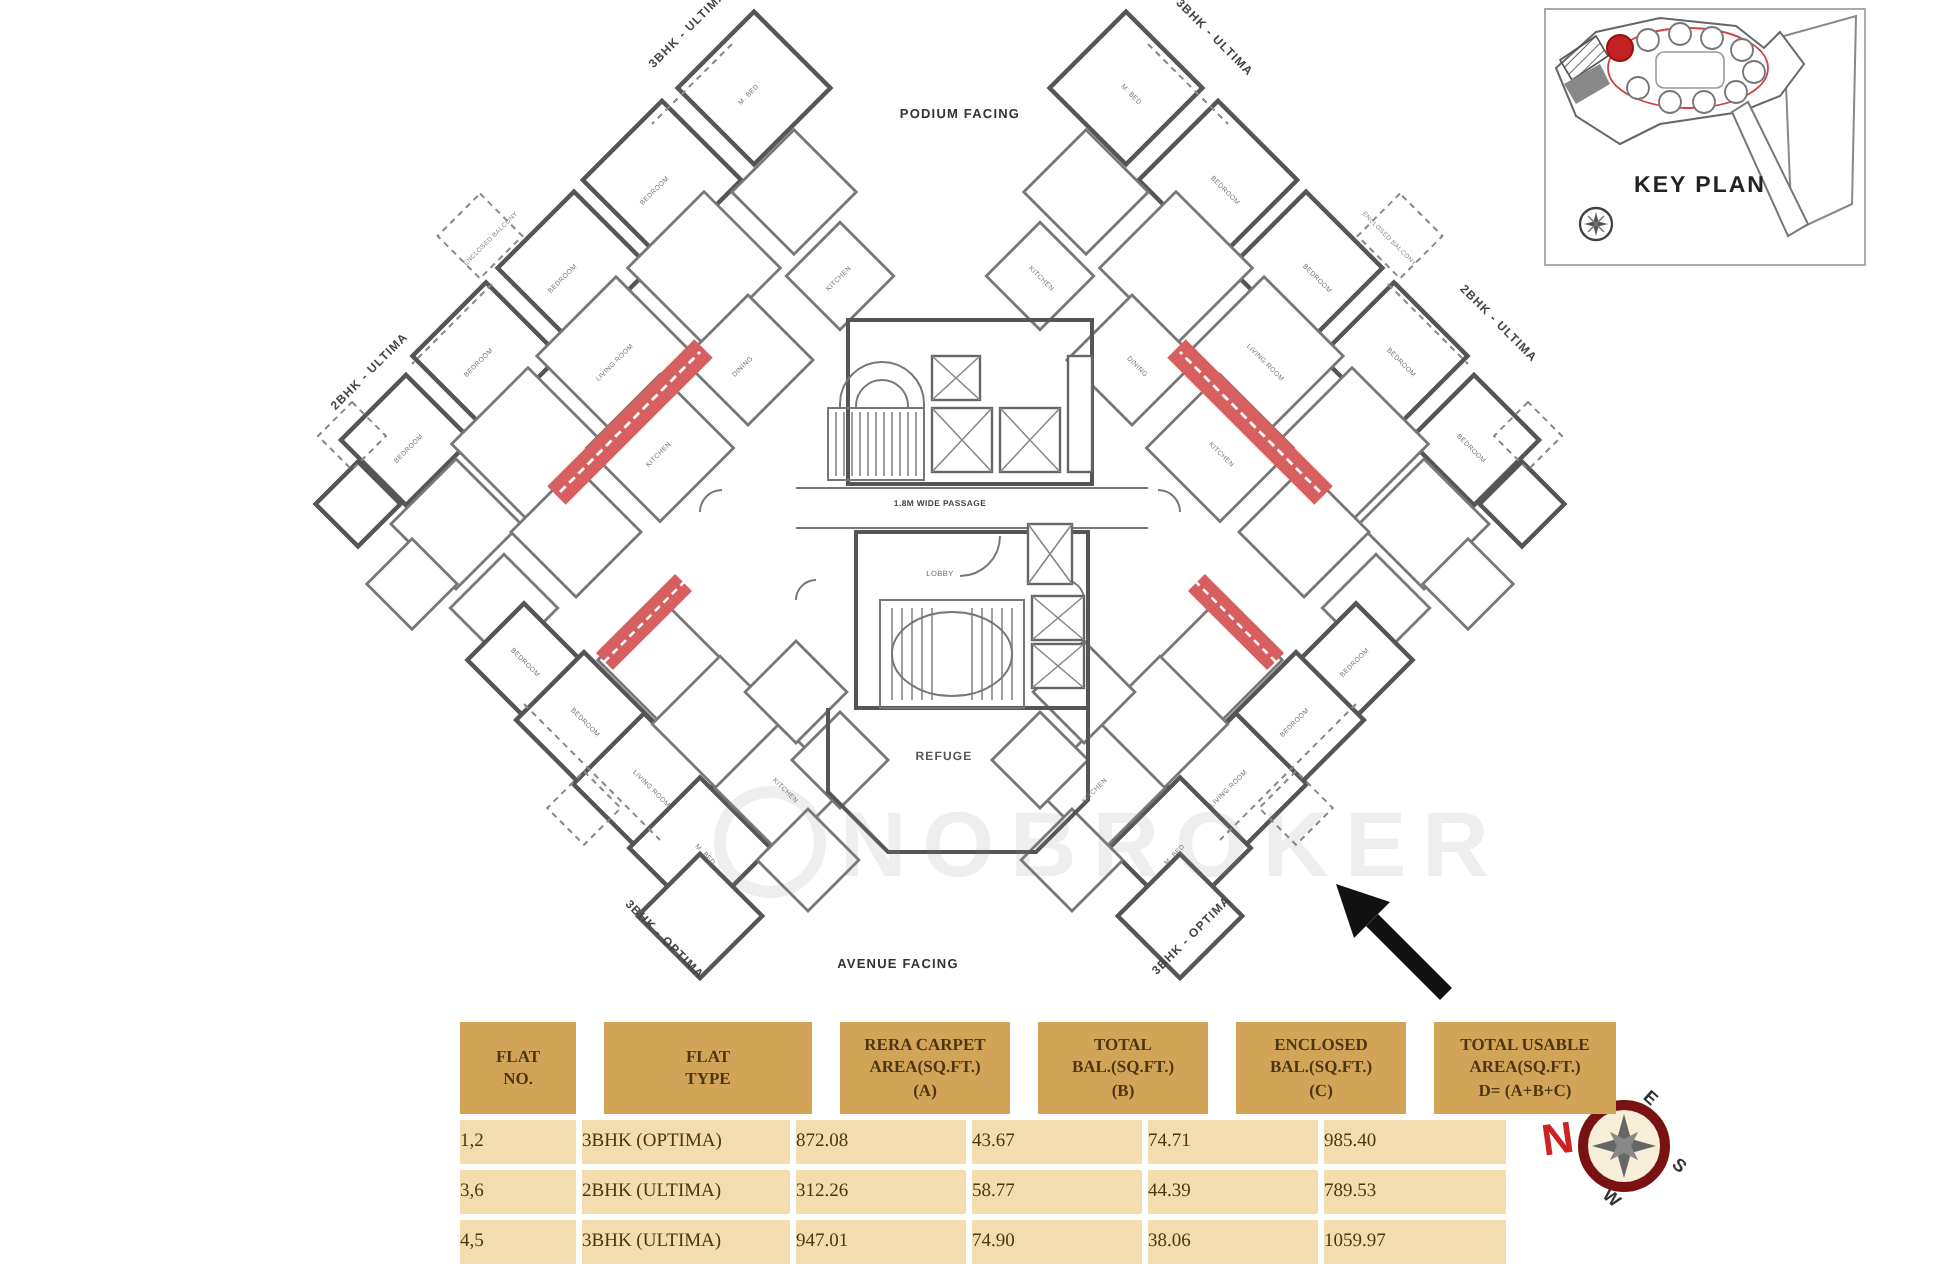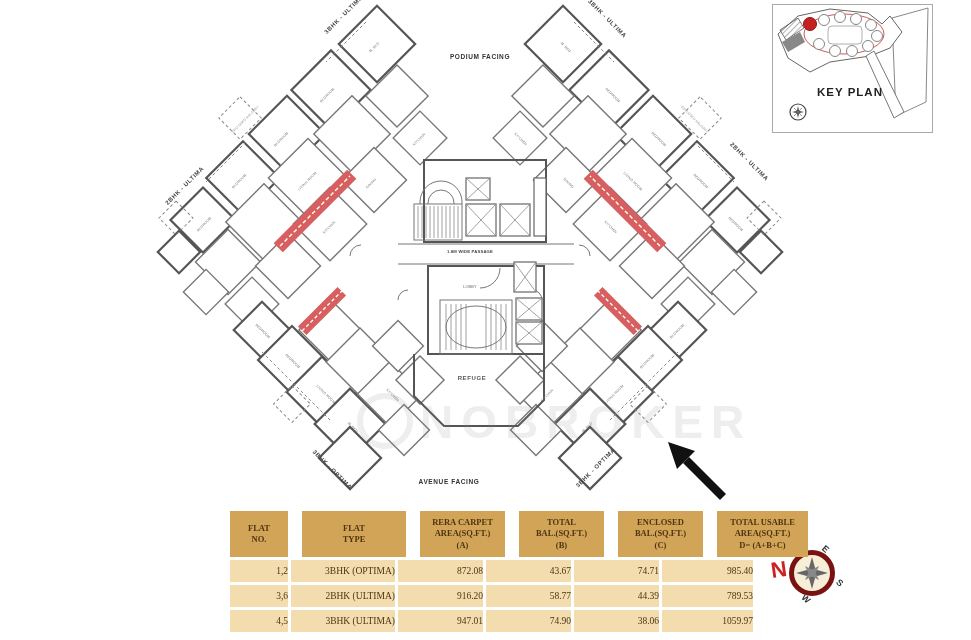--- a/index.html
+++ b/index.html
@@ -29,21 +29,21 @@
   #floor-title{text-align:center;font-weight:bold;font-size:13px;
                color:var(--title-text);letter-spacing:.4px;}
   #table-head{display:grid;grid-template-columns:58px 104px 85px 85px 85px 91px;
               gap:14px;margin-top:8px;}
   #table-body{display:grid;grid-template-columns:58px 104px 85px 85px 85px 91px;
               gap:3px;margin-top:3px;grid-auto-rows:22px;}
   .th{background:var(--table-header-bg);color:var(--table-text);font-weight:bold;
       font-size:8.5px;line-height:1.3;text-align:center;display:flex;flex-direction:column;
       justify-content:center;padding:5px 1px;min-height:36px;}
   .td{background:var(--table-row-bg);color:var(--table-text);font-size:9.5px;
-      text-align:right;line-height:22px;}
+      text-align:left;line-height:22px;}
 </style>
 </head>
 <body>
 
 <div id="stage">
   <svg id="plan-svg" width="971" height="640" viewBox="0 0 971 640">
     <defs>
       <pattern id="hatch" width="4" height="4" patternUnits="userSpaceOnUse" patternTransform="rotate(45)">
         <line x1="0" y1="0" x2="0" y2="4" stroke="#666" stroke-width="1"></line>
       </pattern>
@@ -292,21 +292,21 @@
       </div>
     <div id="table-body">
         <div class="td">1,2</div>
         <div class="td">3BHK (OPTIMA)</div>
         <div class="td">872.08</div>
         <div class="td">43.67</div>
         <div class="td">74.71</div>
         <div class="td">985.40</div>
         <div class="td">3,6</div>
         <div class="td">2BHK (ULTIMA)</div>
-        <div class="td">916.20</div>
+        <div class="td">312.26</div>
         <div class="td">58.77</div>
         <div class="td">44.39</div>
         <div class="td">789.53</div>
         <div class="td">4,5</div>
         <div class="td">3BHK (ULTIMA)</div>
         <div class="td">947.01</div>
         <div class="td">74.90</div>
         <div class="td">38.06</div>
         <div class="td">1059.97</div>
       </div>

